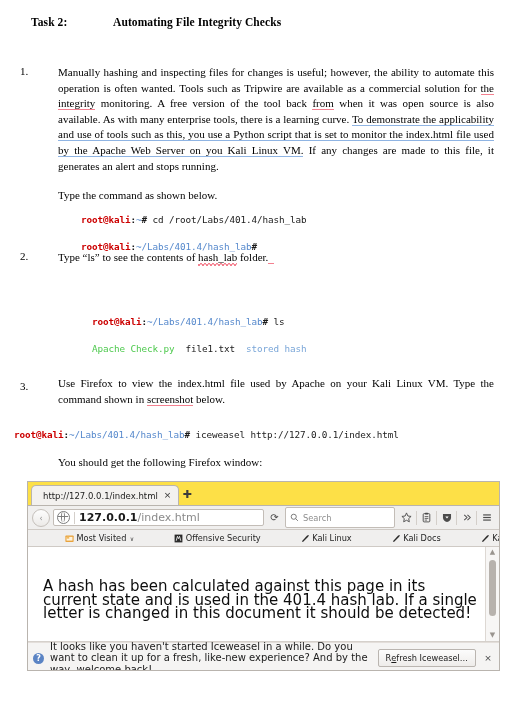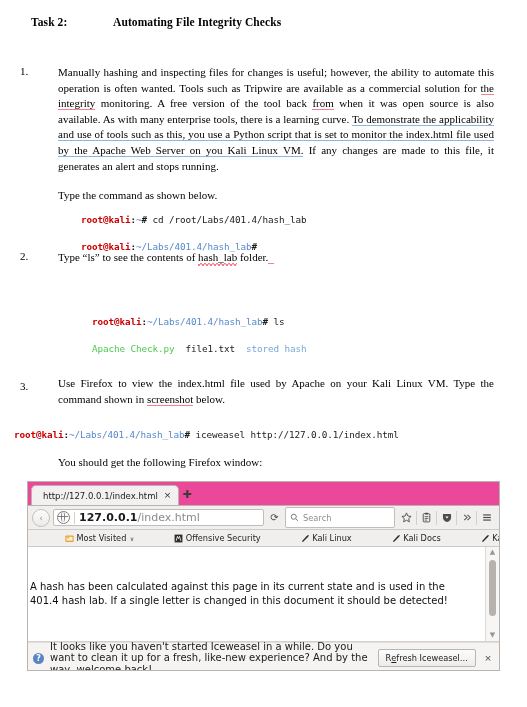--- a/index.html
+++ b/index.html
@@ -94,21 +94,21 @@
     background: #f0efee;
     border: 1px solid #b9b4ae;
     box-sizing: border-box;
     font-family: "DejaVu Sans", sans-serif;
     overflow: hidden;
   }
 
   
   .tabstrip {
     height: 23px;
-    background: #ec4899;
+    background: #fde047;
     position: relative;
     border-bottom: 1px solid #b9b4ae;
   }
   .tab {
     position: absolute;
     left: 3px;
     top: 3px;
     height: 20px;
     padding: 0 7px 0 11px;
     background: #f3f1ef;
@@ -242,24 +242,24 @@
 
   
   .content {
     position: relative;
     height: 94px;
     background: #ffffff;
     border-bottom: 1px solid #d5d0cb;
   }
   .ctext {
     position: absolute;
-    left: 2px;
+    left: 15px;
     top: 33px;
     width: 435px;
-    font-size: 10px;
+    font-size: 15px;
     line-height: 13.5px;
     color: #0d0d0d;
     font-family: "DejaVu Sans", sans-serif;
   }
   .vscroll {
     position: absolute;
     right: 0; top: 0;
     width: 13px; height: 100%;
     background: #f7f6f5;
     border-left: 1px solid #ddd8d3;

